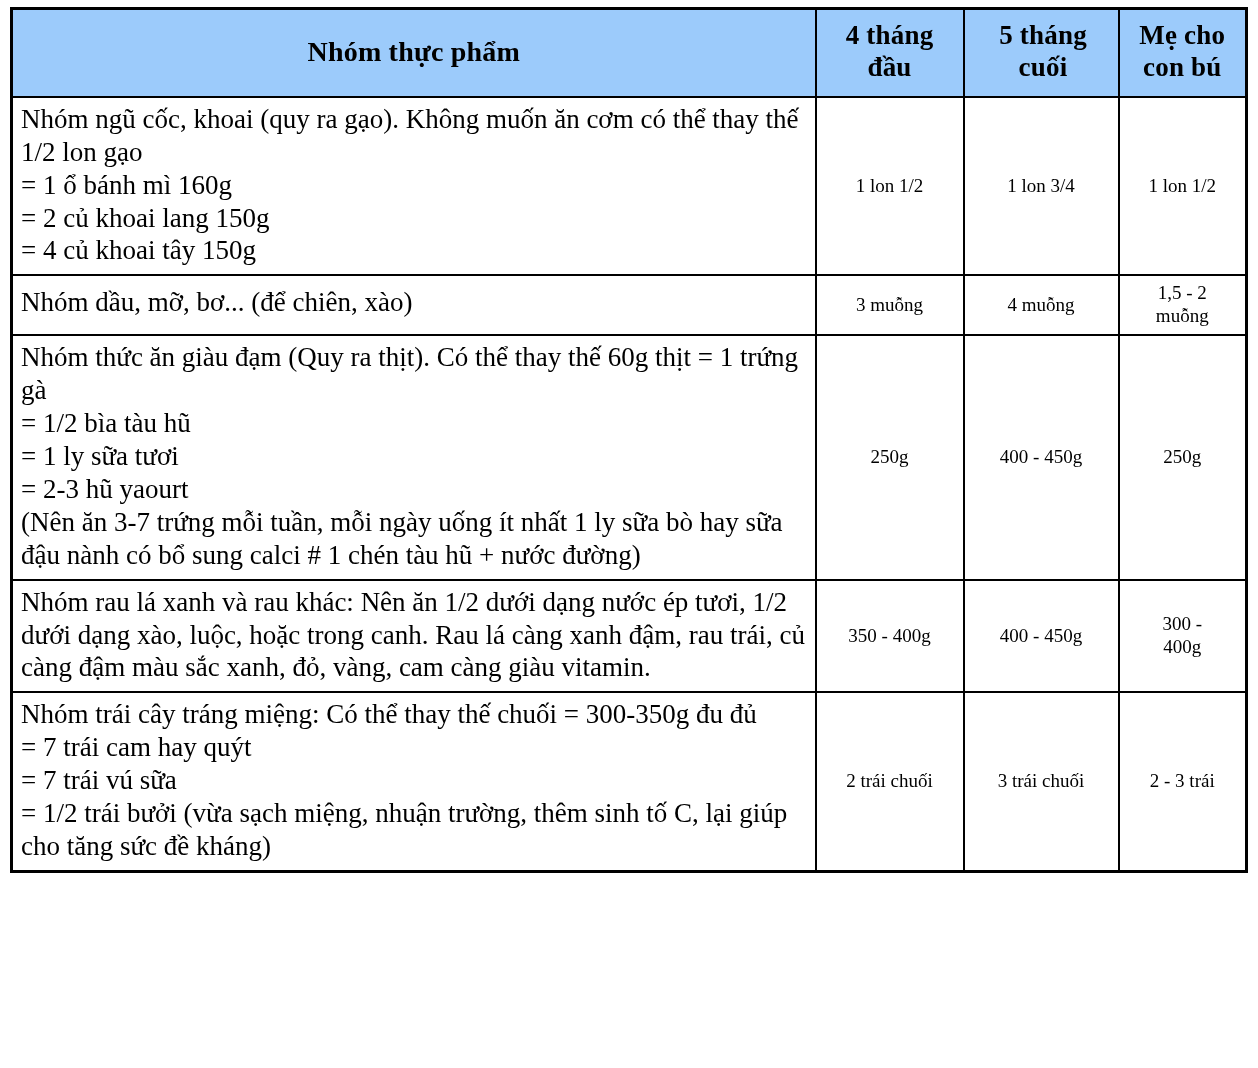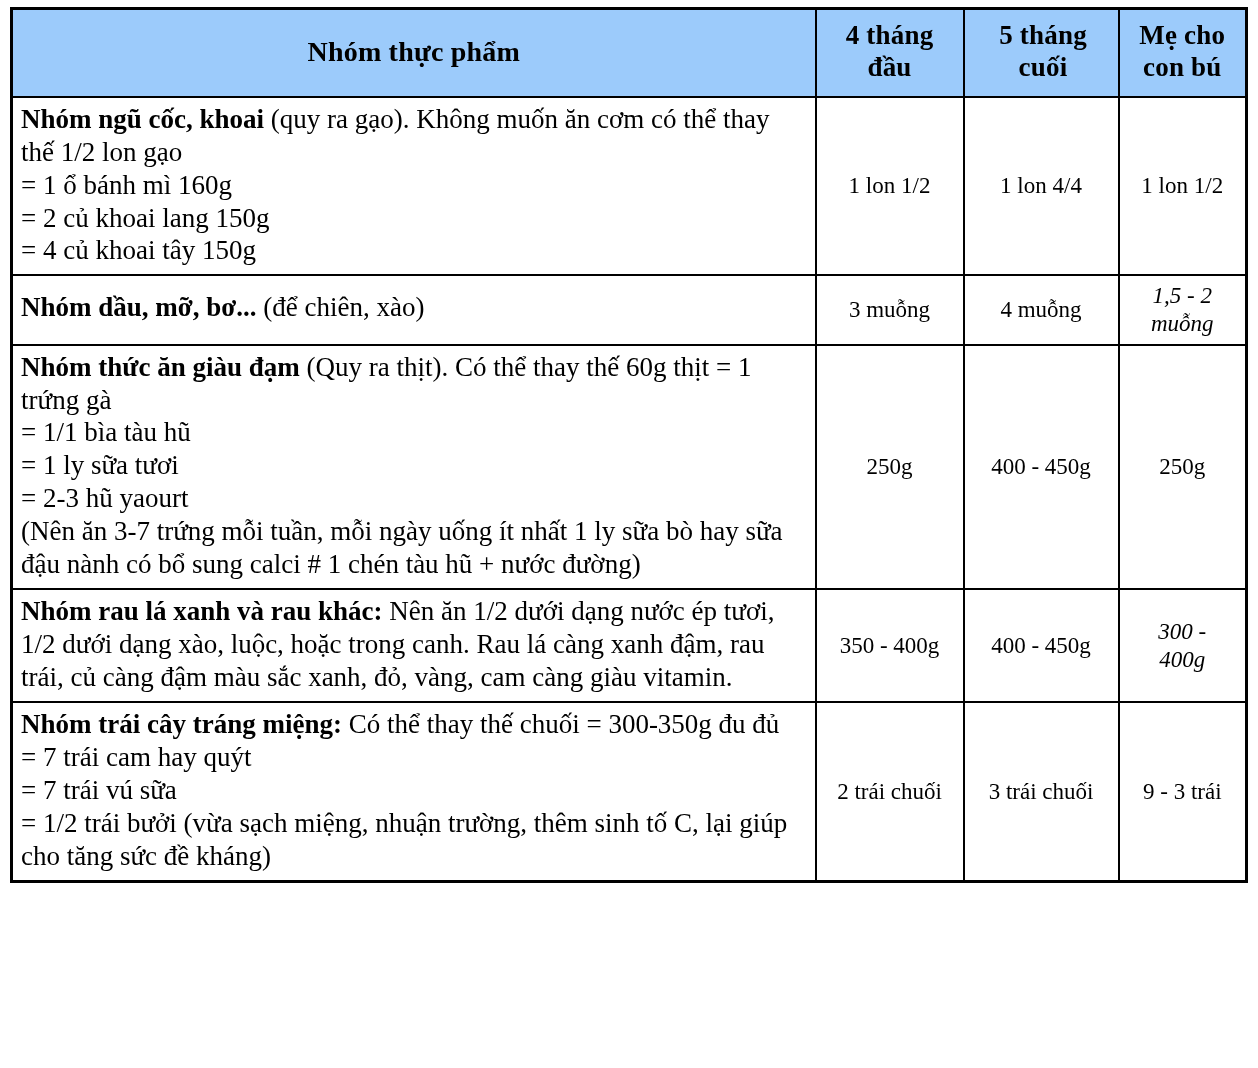--- a/index.html
+++ b/index.html
@@ -61,42 +61,42 @@
   }
 
   
   td.group-cell {
     text-align: left;
     font-size: 27px;
     line-height: 1.22;
     padding: 5px 6px 7px 8px;
     vertical-align: top;
   }
-  td.group-cell .gname { font-weight: bold; }
+  td.group-cell .gname { font-weight: normal; }
   td.group-cell .gline { display: block; white-space: nowrap; }
   td.group-cell .gbody { display: inline; }
 
   
   tr.short td.group-cell {
     vertical-align: middle;
     padding-top: 0;
     padding-bottom: 6px;
   }
 
   
   td.val {
     text-align: center;
-    font-size: 23px;
+    font-size: 19px;
     line-height: 1.2;
     padding: 6px 3px;
     white-space: pre-line;
   }
 
   
-  td.val.wrap { white-space: pre-line; font-style: italic; }
+  td.val.wrap { white-space: pre-line; }
 </style>
 </head>
 <body>
 
 <div class="sheet">
 
   <table class="food-table">
     <colgroup>
       <col class="c-group">
       <col class="c-v1">
@@ -119,38 +119,38 @@
     <tbody>
 
       <tr>
         <td class="group-cell">
           <span class="gname">Nhóm ngũ cốc, khoai</span><span class="gbody"> (quy ra gạo). Không muốn ăn cơm có thể thay thế 1/2 lon gạo</span>
           <span class="gline">= 1 ổ bánh mì 160g</span>
           <span class="gline">= 2 củ khoai lang 150g</span>
           <span class="gline">= 4 củ khoai tây 150g</span>
         </td>
         <td class="val">1 lon 1/2</td>
-        <td class="val">1 lon 4/4</td>
+        <td class="val">1 lon 3/4</td>
         <td class="val">1 lon 1/2</td>
       </tr>
 
       <tr class="short">
         <td class="group-cell">
           <span class="gname">Nhóm dầu, mỡ, bơ...</span><span class="gbody"> (để chiên, xào)</span>
         </td>
         <td class="val">3 muỗng</td>
         <td class="val">4 muỗng</td>
         <td class="val wrap">1,5 - 2
 muỗng</td>
       </tr>
 
       <tr>
         <td class="group-cell">
           <span class="gname">Nhóm thức ăn giàu đạm</span><span class="gbody"> (Quy ra thịt). Có thể thay thế 60g thịt = 1 trứng gà</span>
-          <span class="gline">= 1/1 bìa tàu hũ</span>
+          <span class="gline">= 1/2 bìa tàu hũ</span>
           <span class="gline">= 1 ly sữa tươi</span>
           <span class="gline">= 2-3 hũ yaourt</span>
           <span style="display:block;white-space:normal;">(Nên ăn 3-7 trứng mỗi tuần, mỗi ngày uống ít nhất 1 ly sữa bò hay sữa đậu nành có bổ sung calci # 1 chén tàu hũ + nước đường)</span>
         </td>
         <td class="val">250g</td>
         <td class="val">400 - 450g</td>
         <td class="val">250g</td>
       </tr>
 
       <tr>
@@ -166,19 +166,19 @@
 
       <tr>
         <td class="group-cell">
           <span class="gname">Nhóm trái cây tráng miệng:</span><span class="gbody"> Có thể thay thế chuối = 300-350g đu đủ</span>
           <span class="gline">= 7 trái cam hay quýt</span>
           <span class="gline">= 7 trái vú sữa</span>
           <span style="display:block;white-space:normal;">= 1/2 trái bưởi (vừa sạch miệng, nhuận trường, thêm sinh tố C, lại giúp cho tăng sức đề kháng)</span>
         </td>
         <td class="val">2 trái chuối</td>
         <td class="val">3 trái chuối</td>
-        <td class="val">9 - 3 trái</td>
+        <td class="val">2 - 3 trái</td>
       </tr>
 
     </tbody>
   </table>
 
 </div>
 
 </body></html>

